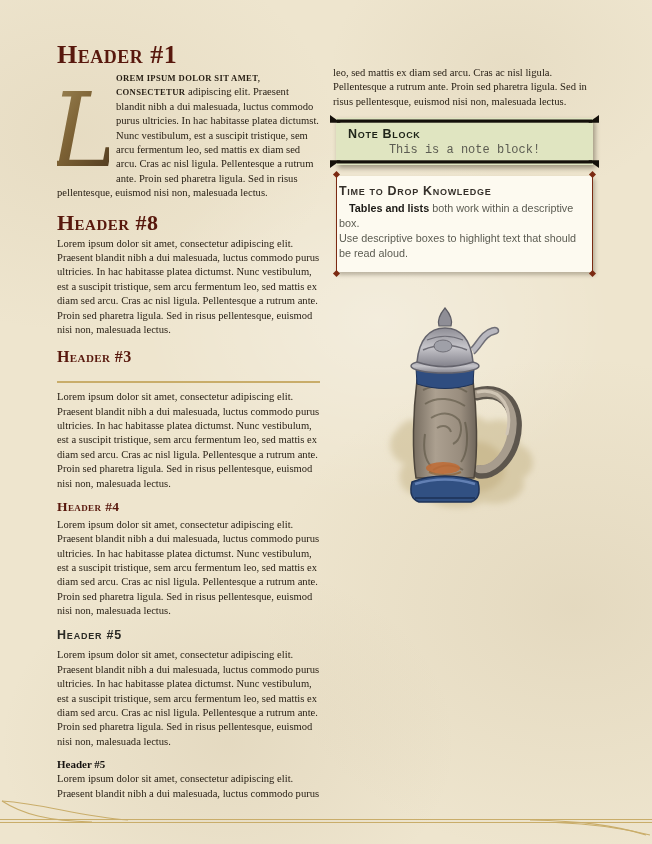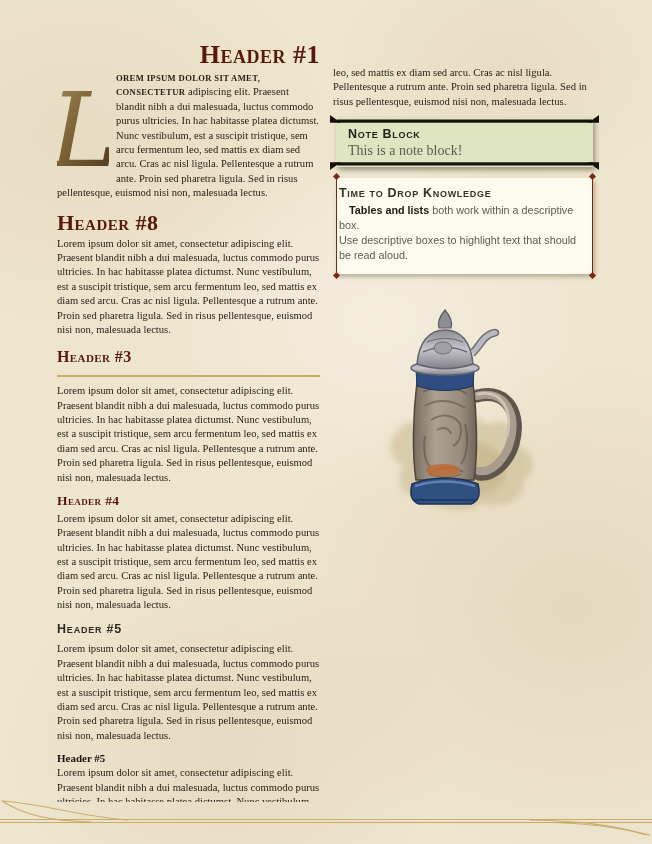--- a/index.html
+++ b/index.html
@@ -14,44 +14,44 @@
       radial-gradient(ellipse 300px 220px at 78% 8%, rgba(170,150,110,0.10), transparent 60%),
       #EEE5CE;
   }
   .col { position:absolute; top:40px; width:263px; }
   .col-left  { left:57px;  height:762px; overflow:hidden; }
   .col-right { left:333px; width:263px; }
 
   .body-p { margin:0 0 7px 0; font-size:10.6px; line-height:14.4px; color:#241c12; text-align:left; }
 
   .h1 { margin:2px 0 3px; font-variant:small-caps; font-weight:bold; color:#58180D;
-        font-size:26px; line-height:1; letter-spacing:0.5px;text-align:right; }
+        font-size:26px; line-height:1; letter-spacing:0.5px; }
   .h2 { margin:11px 0 3px; font-variant:small-caps; font-weight:bold; color:#58180D;
         font-size:22px; line-height:1; letter-spacing:0.5px; }
   .h3 { margin:10px 0 7px; font-variant:small-caps; font-weight:bold; color:#58180D;
         font-size:16px; line-height:1.1; letter-spacing:0.4px;
-        border-bottom:2px solid #C9AD6A; padding-bottom:10px; }
+        border-bottom:2px solid #C9AD6A; padding-bottom:16px; }
   .h4 { margin:9px 0 3px; font-variant:small-caps; font-weight:bold; color:#58180D;
         font-size:13.5px; line-height:1.1; letter-spacing:0.4px; }
   .h5 { margin:10px 0 6px; font-family:"Liberation Sans", sans-serif; font-variant:small-caps;
         font-weight:bold; color:#2b2b26; font-size:12.5px; letter-spacing:0.8px; line-height:1.1; }
   .h6 { margin:9px 0 1px; font-weight:bold; color:#161310; font-size:11px; line-height:1.2; }
 
   .dropcap { float:left; width:52px; height:101px; margin:2px 7px 0 0; }
   .firstline { font-size:8.6px; font-weight:bold; letter-spacing:0.35px;text-align:center; }
 
   .note {
     position:relative; background:#E0E5C1; margin:9px 3px 9px 3px; padding:9px 12px 8px;
     box-shadow:2px 3px 5px rgba(60,50,30,0.45);
   }
   .note-bar { position:absolute; left:-6px; width:calc(100% + 12px); height:10px; display:block; }
   .note-bar.top { top:-3px; } .note-bar.bottom { bottom:-3px; }
   .note-title { font-family:"Liberation Sans", sans-serif; font-variant:small-caps; font-weight:bold;
     font-size:12.5px; letter-spacing:0.7px; color:#20251a; margin:0 0 2px; }
-  .note-body { font-family:Liberation Serif, serif; font-size:14px; color:#5c5c52; margin:0; }
+  .note-body { font-family:Liberation Mono, monospace; font-size:12px; color:#5c5c52; margin:0;text-align:center; }
 
   .desc {
     position:relative; background:#FDFAF0; margin:11px 3px 12px 3px; padding:8px 2px 11px;
     border-left:1.5px solid #7B2A12; border-right:1.5px solid #7B2A12;
     box-shadow:2px 3px 4px rgba(60,50,30,0.30);
   }
   .pin { position:absolute; width:5px; height:5px; background:#7B2A12; transform:rotate(45deg); }
   .pin.tl { left:-3.2px; top:-4px; } .pin.tr { right:-3.2px; top:-4px; }
   .pin.bl { left:-3.2px; bottom:-4px; } .pin.br { right:-3.2px; bottom:-4px; }
   .desc-title { font-family:"Liberation Sans", sans-serif; font-variant:small-caps; font-weight:bold;

